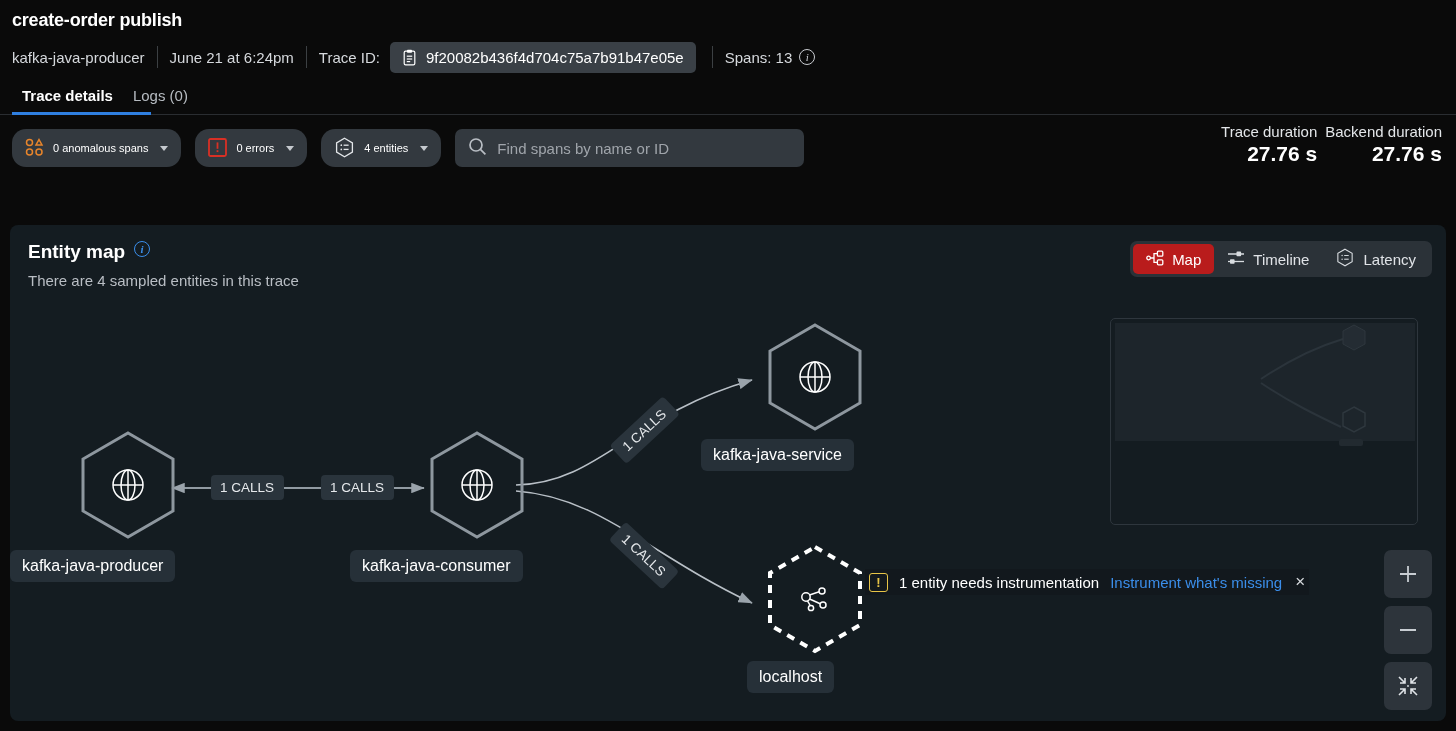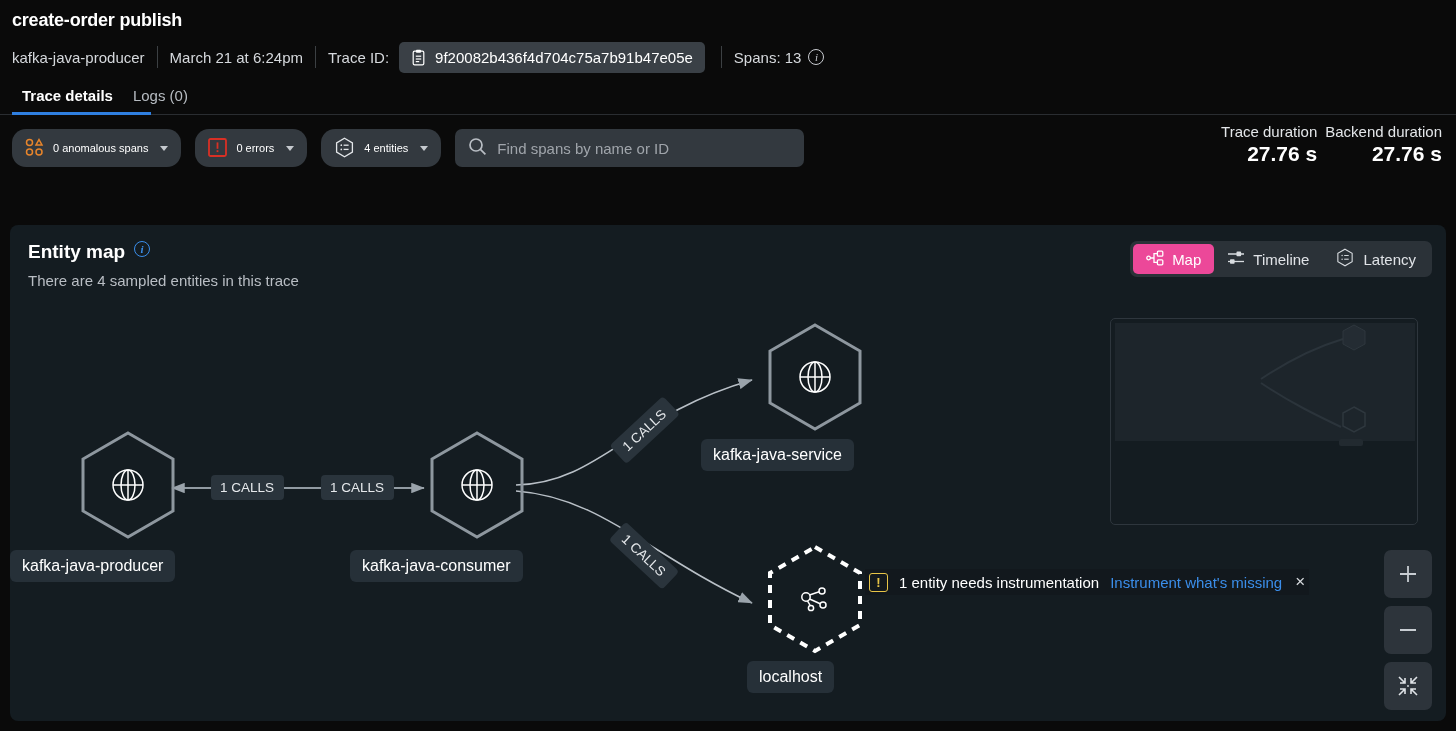--- a/index.html
+++ b/index.html
@@ -140,21 +140,21 @@
     border-radius: 7px;
     padding: 3px;
     height: 36px;
   }
   .vt-btn {
     display: inline-flex; align-items: center; gap: 8px;
     font-size: 15px; color: #e0e3e7;
     padding: 0 13px; height: 30px; border-radius: 5px;
     cursor: pointer;
   }
-  .vt-btn.active { background: #ec4899; color: #ffffff; }
+  .vt-btn.active { background: #b91c1c; color: #ffffff; }
 
   
   .graph { position: absolute; inset: 0; }
   .node-label {
     position: absolute;
     background: #263038;
     border-radius: 6px;
     color: #ffffff;
     font-size: 16px;
     padding: 7px 12px;
@@ -211,21 +211,21 @@
   }
 </style>
 </head>
 <body>
 
 <div class="page-title">create-order publish</div>
 
 <div class="meta-row">
   <span class="meta-item">kafka-java-producer</span>
   <span class="meta-sep"></span>
-  <span class="meta-item">March 21 at 6:24pm</span>
+  <span class="meta-item">June 21 at 6:24pm</span>
   <span class="meta-sep"></span>
   <span class="meta-item">Trace ID:</span>
   <span class="trace-id-chip">
     <span>
       <svg class="clip-icon" viewBox="0 0 15 17" fill="none" stroke="#ffffff" stroke-width="1.2">
         <rect x="2.2" y="2.2" width="10.6" height="13.6" rx="1.4"></rect>
         <rect x="5" y="0.8" width="5" height="3" rx="0.8" fill="#ffffff" stroke="none"></rect>
         <line x1="4.8" y1="7.2" x2="10.2" y2="7.2"></line>
         <line x1="4.8" y1="10" x2="10.2" y2="10"></line>
         <line x1="4.8" y1="12.6" x2="8.2" y2="12.6"></line>

